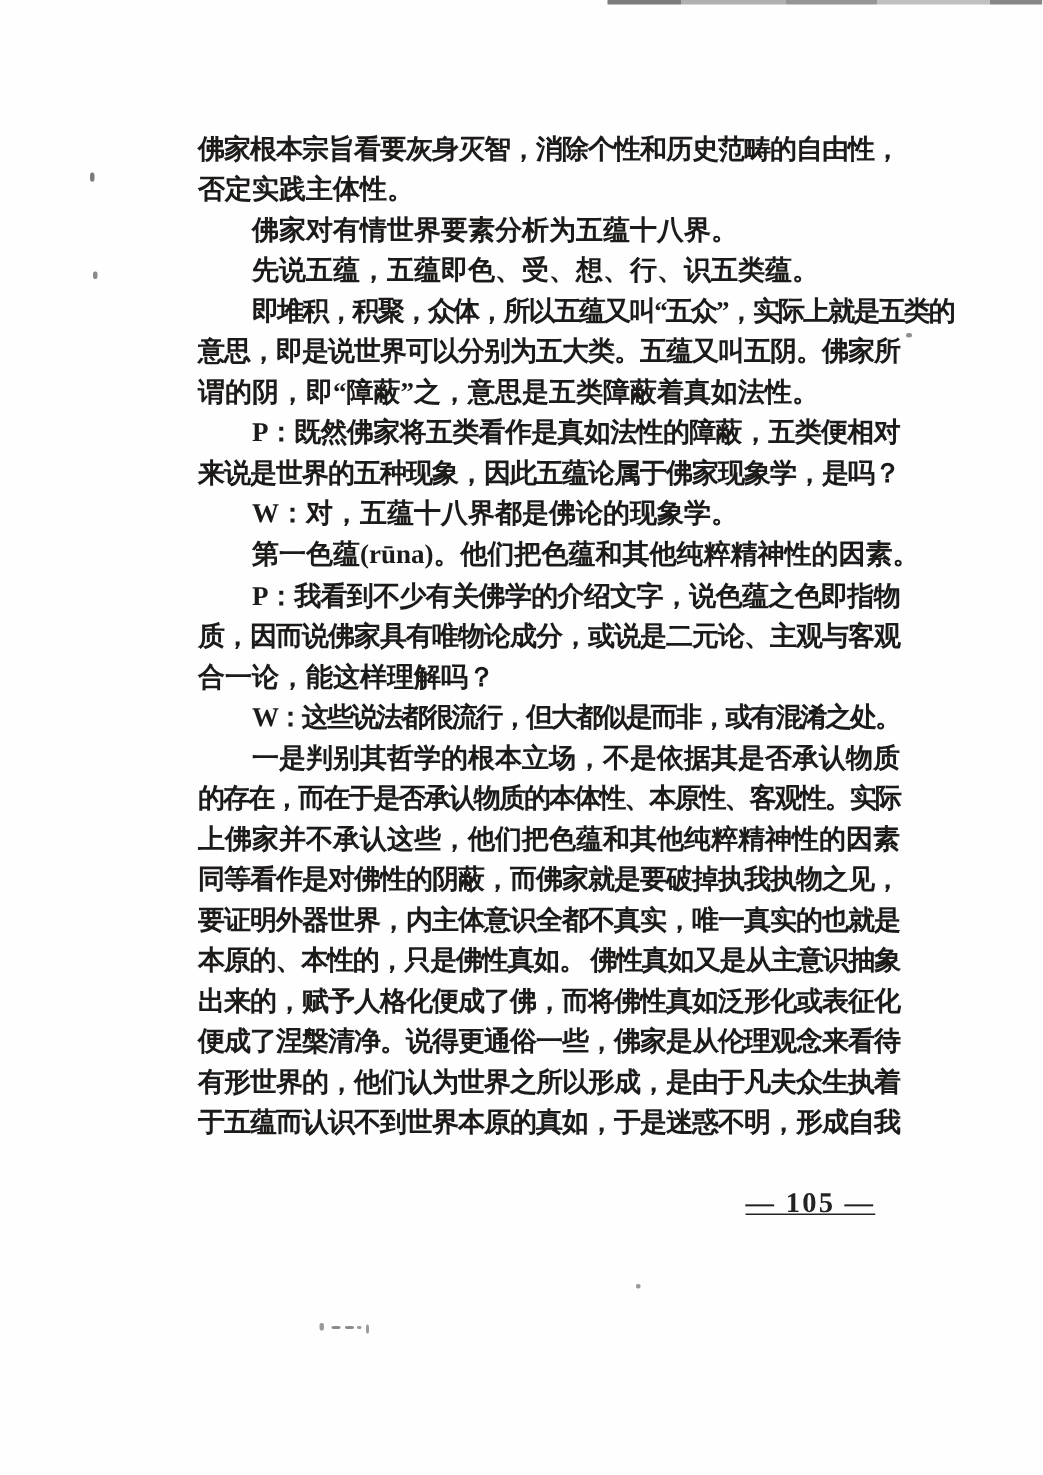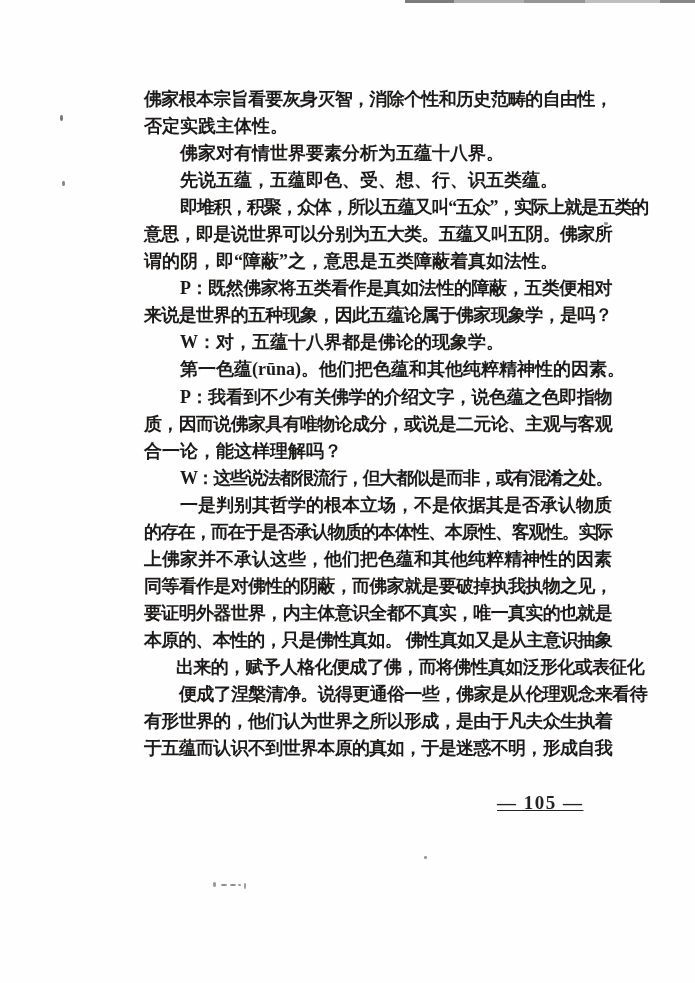--- a/index.html
+++ b/index.html
@@ -25,21 +25,21 @@
     background: linear-gradient(90deg,
       #6e6e6e 0%, #6e6e6e 17%,
       #a8a8a8 17%, #a8a8a8 41%,
       #8a8a8a 41%, #8a8a8a 62%,
       #b8b8b8 62%, #b8b8b8 88%,
       #7a7a7a 88%, #7a7a7a 100%);
     opacity: 0.9;
   }
   .text-block {
     position: absolute;
-    left: 144px;
+    left: 132px;
     top: 86px;
     width: 468px;
   }
   .line {
     height: 27.05px;
     line-height: 27.05px;
     font-size: 18px;
     font-weight: 600;
     color: #1c1b1a;
     white-space: nowrap;
@@ -87,22 +87,22 @@
       <div class="line indent"><span class="line-text" style="letter-spacing: -0.44px;">P：我看到不少有关佛学的介绍文字，说色蕴之色即指物</span></div>
       <div class="line"><span class="line-text" style="letter-spacing: -0.666667px;">质，因而说佛家具有唯物论成分，或说是二元论、主观与客观</span></div>
       <div class="line"><span class="line-text">合一论，能这样理解吗？</span></div>
       <div class="line indent"><span class="line-text" style="letter-spacing: -1.38462px;">W：这些说法都很流行，但大都似是而非，或有混淆之处。</span></div>
       <div class="line indent"><span class="line-text" style="letter-spacing: 0px;">一是判别其哲学的根本立场，不是依据其是否承认物质</span></div>
       <div class="line"><span class="line-text" style="letter-spacing: -1.28571px;">的存在，而在于是否承认物质的本体性、本原性、客观性。实际</span></div>
       <div class="line"><span class="line-text" style="letter-spacing: 0px;">上佛家并不承认这些，他们把色蕴和其他纯粹精神性的因素</span></div>
       <div class="line"><span class="line-text" style="letter-spacing: -0.666667px;">同等看作是对佛性的阴蔽，而佛家就是要破掉执我执物之见，</span></div>
       <div class="line"><span class="line-text" style="letter-spacing: -0.666667px;">要证明外器世界，内主体意识全都不真实，唯一真实的也就是</span></div>
       <div class="line"><span class="line-text" style="letter-spacing: -0.803571px;">本原的、本性的，只是佛性真如。 佛性真如又是从主意识抽象</span></div>
-      <div class="line"><span class="line-text" style="letter-spacing: -0.666667px; margin-left: 32px;">出来的，赋予人格化便成了佛，而将佛性真如泛形化或表征化</span></div>
-      <div class="line"><span class="line-text" style="letter-spacing: -0.666667px; margin-left: 35px;">便成了涅槃清净。说得更通俗一些，佛家是从伦理观念来看待</span></div>
+      <div class="line"><span class="line-text" style="letter-spacing: -0.666667px;">出来的，赋予人格化便成了佛，而将佛性真如泛形化或表征化</span></div>
+      <div class="line"><span class="line-text" style="letter-spacing: -0.666667px;">便成了涅槃清净。说得更通俗一些，佛家是从伦理观念来看待</span></div>
       <div class="line"><span class="line-text" style="letter-spacing: -0.666667px;">有形世界的，他们认为世界之所以形成，是由于凡夫众生执着</span></div>
       <div class="line"><span class="line-text" style="letter-spacing: -0.666667px;">于五蕴而认识不到世界本原的真如，于是迷惑不明，形成自我</span></div>
     </div>
   <div class="page-number">— 105 —</div>
   <div id="specks">
       <span class="speck" style="left: 60px; top: 115px; width: 3px; height: 6px; background: rgb(122, 122, 122);"></span>
       <span class="speck" style="left: 62px; top: 181px; width: 3px; height: 5px; background: rgb(138, 138, 138);"></span>
       <span class="speck" style="left: 604px; top: 222px; width: 4px; height: 3px; background: rgb(143, 143, 143);"></span>
       <span class="speck" style="left: 424px; top: 856px; width: 3px; height: 3px; background: rgb(154, 154, 154);"></span>
       <span class="speck" style="left: 213px; top: 882px; width: 3px; height: 5px; background: rgb(154, 154, 154);"></span>

